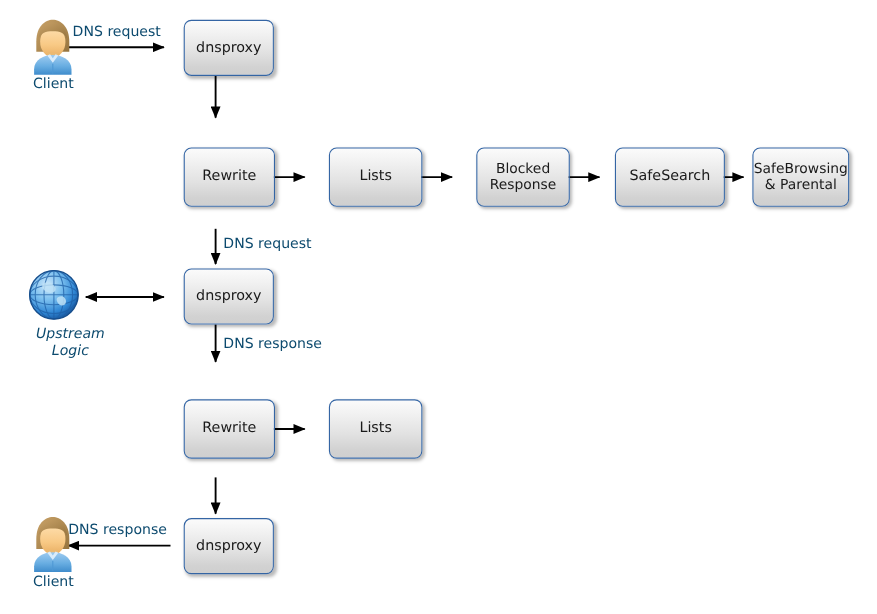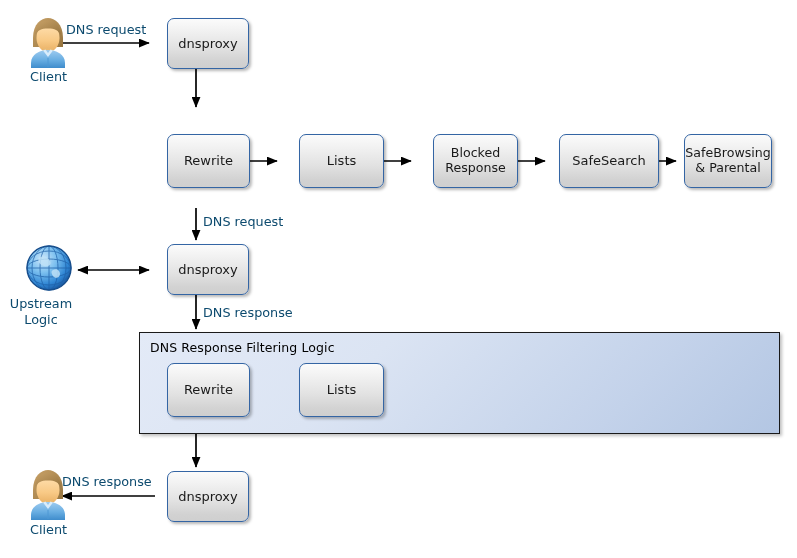--- a/index.html
+++ b/index.html
@@ -203,35 +203,32 @@
       <ellipse cx="27" cy="27" rx="22" ry="9"></ellipse>
       <ellipse cx="27" cy="27" rx="22" ry="17"></ellipse>
       <line x1="27" y1="5" x2="27" y2="49"></line>
     </g>
     <g fill="#bfe2f7" opacity="0.85">
       <path d="M17,17 C21,14 26,16 28,20 C30,24 26,26 22,25 C18,24 15,20 17,17 Z"></path>
       <path d="M31,29 C34,27 38,29 38,33 C38,37 33,38 31,35 C29,32 29,30 31,29 Z"></path>
     </g>
     <circle cx="27" cy="27" r="22" fill="none" stroke="#174e8c" stroke-width="1.3"></circle>
   </svg>
-  <div class="label center" style="left:0; top:296px; width:82px;">
+  <div class="label center" style="left:23px; top:296px; width:82px;font-style:italic;">
     <span>Upstream</span><br>
     <span>Logic</span>
   </div>
 
 
   <div class="abs node" style="left:155px; top:244px; width:82px; height:51px;">
     <span>dnsproxy</span>
   </div>
 
   <div class="label" style="left:203px; top:305px;">DNS response</div>
 
-  <div class="abs group-box" style="left:139px; top:332px; width:641px; height:102px;">
-    <div class="group-title">DNS Response Filtering Logic</div>
-  </div>
 
   <div class="abs node" style="left:155px; top:363px; width:83px; height:54px;">
     <span>Rewrite</span>
   </div>
 
   <div class="abs node" style="left:287px; top:363px; width:85px; height:54px;">
     <span>Lists</span>
   </div>
 
   <svg class="icon" style="left:20px; top:466px; width:56px; height:56px;" viewBox="0 0 56 56">

